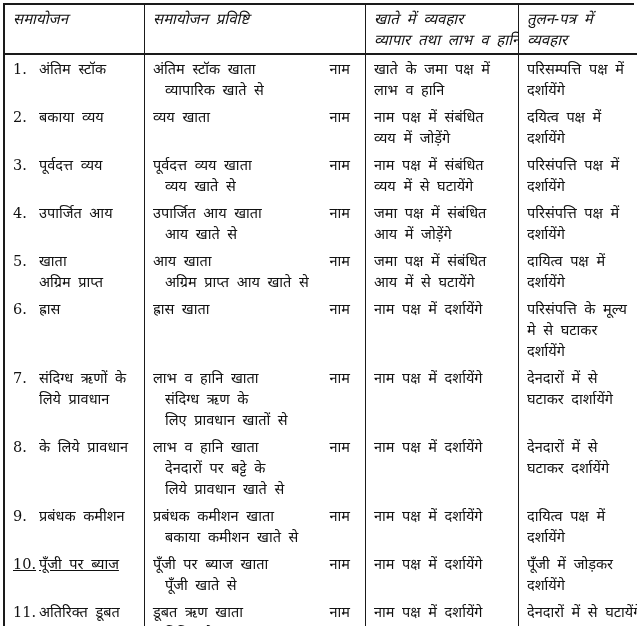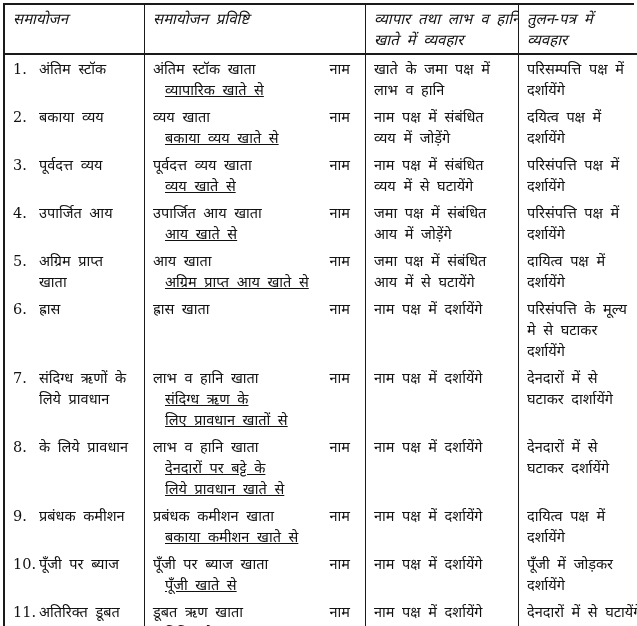--- a/index.html
+++ b/index.html
@@ -49,38 +49,38 @@
     flex: 0 0 26px;
     white-space: nowrap;
   }
   .c1-txt { flex: 1; }
   
   .entry-line1 {
     display: flex;
     justify-content: space-between;
     padding-right: 12px;
   }
-  .credit-line { padding-left: 12px; text-decoration: underline; }
+  .credit-line { padding-left: 12px; }
   .line { white-space: nowrap; }
 </style>
 </head>
 <body>
 
 <div class="page">
   <div class="adj-table" id="adj-table">
 
     <div class="cell cb hcell">
       <div class="line">समायोजन</div>
     </div>
     <div class="cell cb hcell">
       <div class="line">समायोजन प्रविष्टि</div>
     </div>
     <div class="cell cb hcell">
+      <div class="line">खाते में व्यवहार</div>
       <div class="line">व्यापार तथा लाभ व हानि</div>
-      <div class="line">खाते में व्यवहार</div>
     </div>
     <div class="cell hcell">
       <div class="line">तुलन-पत्र में</div>
       <div class="line">व्यवहार</div>
     </div>
 
   <div class="cell cb" style="min-height: 48px;">
         <div class="c1-flex">
           <span class="rownum">1.</span>
           <div class="c1-txt">
@@ -109,21 +109,20 @@
           <div class="c1-txt">
             <div class="line">बकाया व्यय</div>
           </div>
         </div>
       </div>
       <div class="cell cb">
         <div class="entry-line1">
           <span class="line">व्यय खाता</span>
           <span class="line">नाम</span>
         </div>
-        <div class="line credit-line">बकाया व्यय खाते से</div>
       </div>
       <div class="cell cb">
         <div class="line">नाम पक्ष में संबंधित</div>
         <div class="line">व्यय में जोड़ेंगे</div>
       </div>
       <div class="cell">
         <div class="line">दयित्व पक्ष में</div>
         <div class="line">दर्शायेंगे</div>
       </div>
       <div class="cell cb" style="min-height: 48px;">
@@ -169,22 +168,22 @@
         <div class="line">आय में जोड़ेंगे</div>
       </div>
       <div class="cell">
         <div class="line">परिसंपत्ति पक्ष में</div>
         <div class="line">दर्शायेंगे</div>
       </div>
       <div class="cell cb" style="min-height: 47px;">
         <div class="c1-flex">
           <span class="rownum">5.</span>
           <div class="c1-txt">
+            <div class="line">खाता</div>
             <div class="line">अग्रिम प्राप्त</div>
-            <div class="line">खाता</div>
           </div>
         </div>
       </div>
       <div class="cell cb">
         <div class="entry-line1">
           <span class="line">आय खाता</span>
           <span class="line">नाम</span>
         </div>
         <div class="line credit-line">अग्रिम प्राप्त आय खाते से</div>
       </div>
@@ -280,21 +279,21 @@
         </div>
         <div class="line credit-line">बकाया कमीशन खाते से</div>
       </div>
       <div class="cell cb">
         <div class="line">नाम पक्ष में दर्शायेंगे</div>
       </div>
       <div class="cell">
         <div class="line">दायित्व पक्ष में</div>
         <div class="line">दर्शायेंगे</div>
       </div>
-      <div class="cell cb" style="min-height: 47px;">
+      <div class="cell cb" style="min-height: 47px; text-decoration: underline;">
         <div class="c1-flex">
           <span class="rownum">10.</span>
           <div class="c1-txt">
             <div class="line">पूँजी पर ब्याज</div>
           </div>
         </div>
       </div>
       <div class="cell cb">
         <div class="entry-line1">
           <span class="line">पूँजी पर ब्याज खाता</span>

